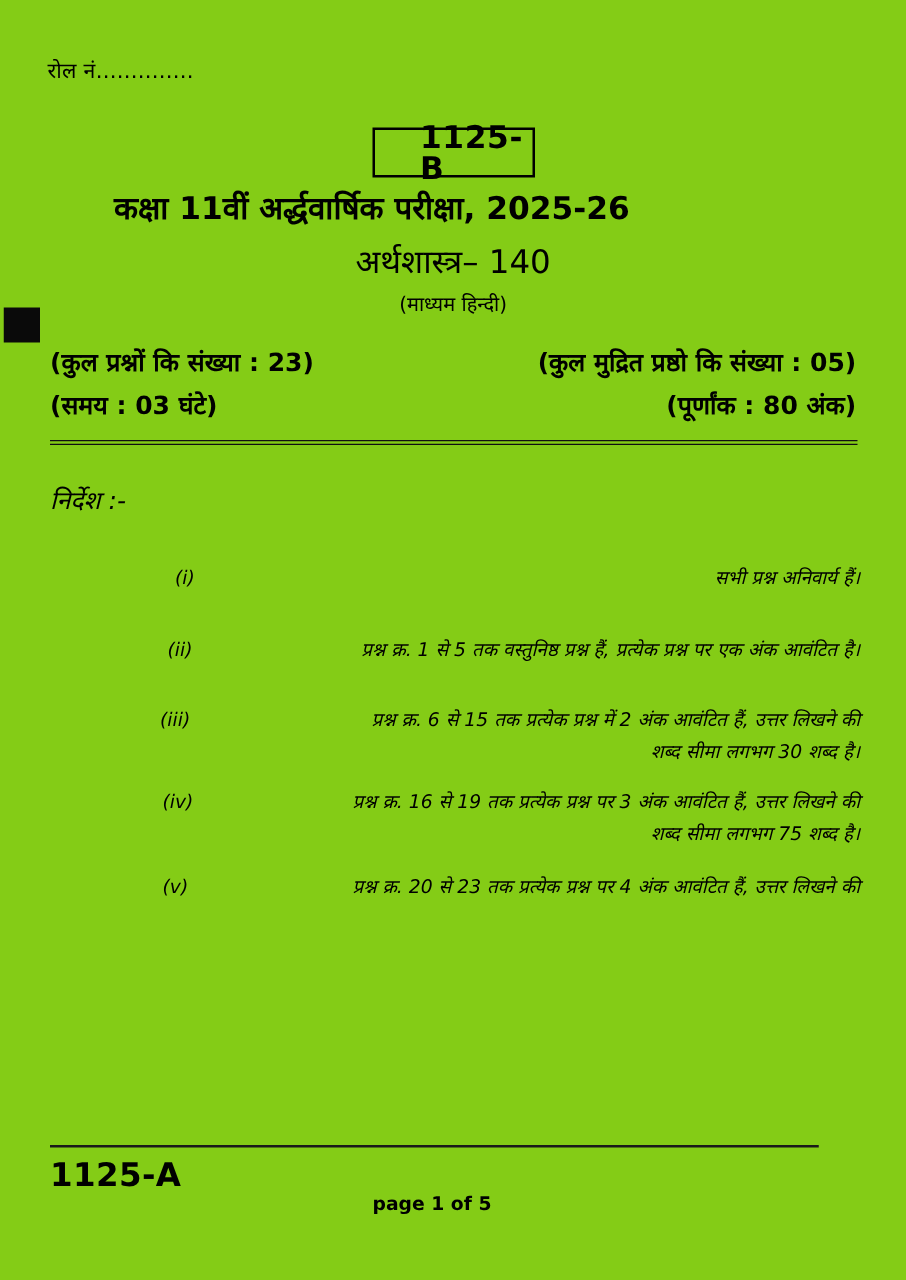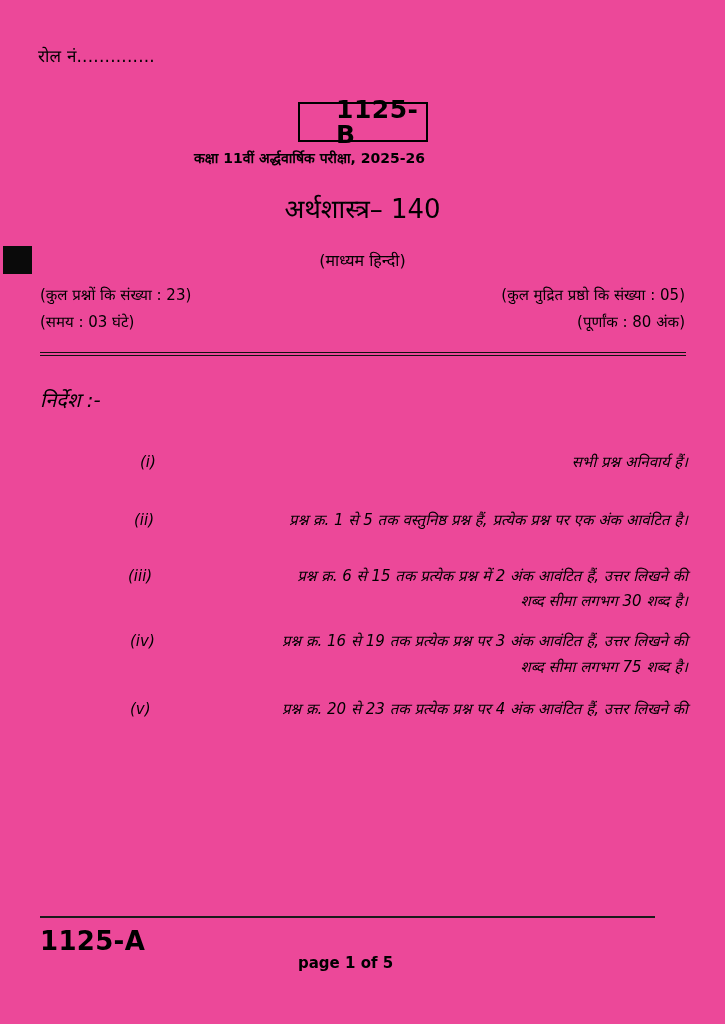--- a/index.html
+++ b/index.html
@@ -14,21 +14,21 @@
     font-family: "Liberation Serif", "DejaVu Serif", serif;
     color: #000000;
     overflow: hidden;
   }
 
   .page {
     position: absolute;
     top: 0; left: 0;
     width: 725px;
     height: 1024px;
-    background: #ec4899;
+    background: #84cc16;
   }
 
   
   .reg-mark {
     position: absolute;
     left: 3px;
     top: 246px;
     width: 29px;
     height: 28px;
     background: #0a0a0a;
@@ -63,58 +63,59 @@
     font-family: "DejaVu Sans", "Liberation Sans", sans-serif;
     font-weight: bold;
     font-size: 25px;
     letter-spacing: 0.5px;
     line-height: 1;
   }
 
   
   .title-exam {
     position: absolute;
-    left: 12px;
+    left: 0;
     top: 148px;
     width: 595px;
     text-align: center;
     font-family: "DejaVu Sans", "Liberation Sans", sans-serif;
-    font-size: 14px;
+    font-size: 25px;
     font-weight: bold;
     white-space: nowrap;
   }
   .title-subject {
     position: absolute;
     left: 0;
     top: 190px;
     width: 725px;
     text-align: center;
     font-family: "DejaVu Sans", "Liberation Sans", sans-serif;
     font-size: 26px;
     white-space: nowrap;
   }
   .title-medium {
     position: absolute;
     left: 0;
-    top: 249px;
+    top: 232px;
     width: 725px;
     text-align: center;
     font-family: "DejaVu Sans", "Liberation Sans", sans-serif;
     font-size: 16px;
     white-space: nowrap;
   }
 
   
   .meta {
     position: absolute;
     left: 40px;
-    top: 284px;
+    top: 276px;
     width: 645px;
     font-family: "DejaVu Sans", "Liberation Sans", sans-serif;
-    font-size: 15px;
+    font-size: 20px;
+    font-weight: bold;
   }
   .meta-row {
     display: flex;
     justify-content: space-between;
     align-items: baseline;
     margin-bottom: 7px;
     white-space: nowrap;
   }
   .meta-left { text-align: left; }
   .meta-right { text-align: right; }

